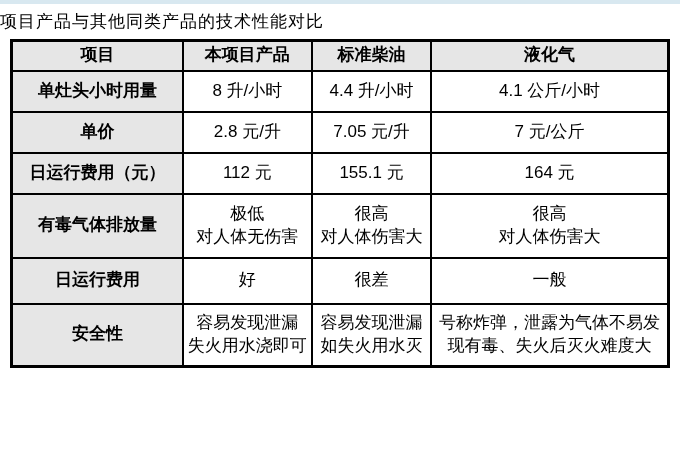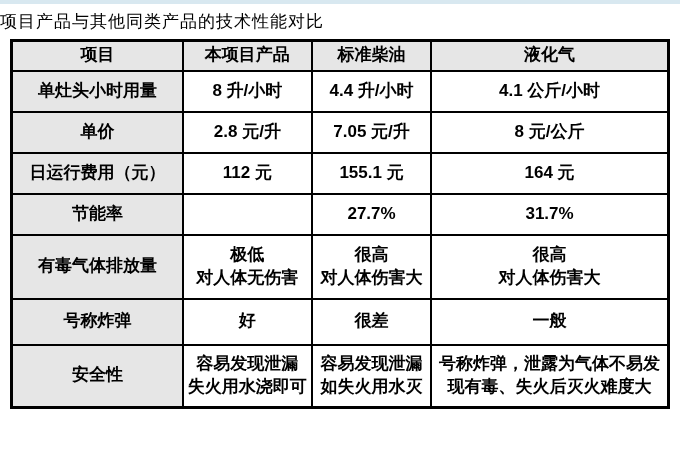--- a/index.html
+++ b/index.html
@@ -41,21 +41,21 @@
     padding: 1px 2px;
     white-space: pre-line;
     overflow: hidden;
   }
   table.cmp th {
     background: #e6e6e6;
     font-weight: bold;
   }
   table.cmp td {
     background: #ffffff;
-    font-weight: bold;
+    font-weight: normal;
   }
   col.c1 { width: 171px; }
   col.c2 { width: 129px; }
   col.c3 { width: 119px; }
   col.c4 { width: 237px; }
   tr.h-head   { height: 30px; }
   tr.h-single { height: 41px; }
   tr.h-small  { height: 27px; }
   tr.h-two    { height: 44px; }
   tr.h-big    { height: 64px; }
@@ -88,45 +88,39 @@
     <tr class="h-single">
       <th>单灶头小时用量</th>
       <td>8 升/小时</td>
       <td>4.4 升/小时</td>
       <td>4.1 公斤/小时</td>
     </tr>
     <tr class="h-single">
       <th>单价</th>
       <td>2.8 元/升</td>
       <td>7.05 元/升</td>
-      <td>8 元/公斤</td>
+      <td>7 元/公斤</td>
     </tr>
     <tr class="h-single">
       <th>日运行费用（元）</th>
       <td>112 元</td>
       <td>155.1 元</td>
       <td>164 元</td>
-    </tr>
-    <tr class="h-single">
-      <th>节能率</th>
-      <td></td>
-      <td>27.7%</td>
-      <td>31.7%</td>
     </tr>
     <tr class="h-big">
       <th>有毒气体排放量</th>
       <td>极低
 对人体无伤害</td>
       <td>很高
 对人体伤害大</td>
       <td>很高
 对人体伤害大</td>
     </tr>
     <tr class="h-mid">
-      <th>号称炸弹</th>
+      <th>日运行费用</th>
       <td>好</td>
       <td>很差</td>
       <td>一般</td>
     </tr>
     <tr class="h-last">
       <th>安全性</th>
       <td>容易发现泄漏
 失火用水浇即可</td>
       <td>容易发现泄漏
 如失火用水灭</td>

